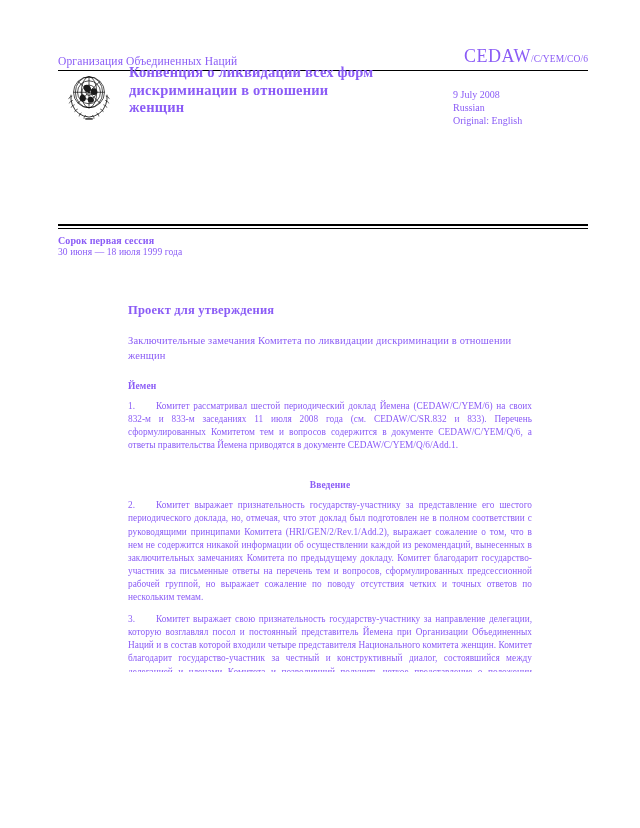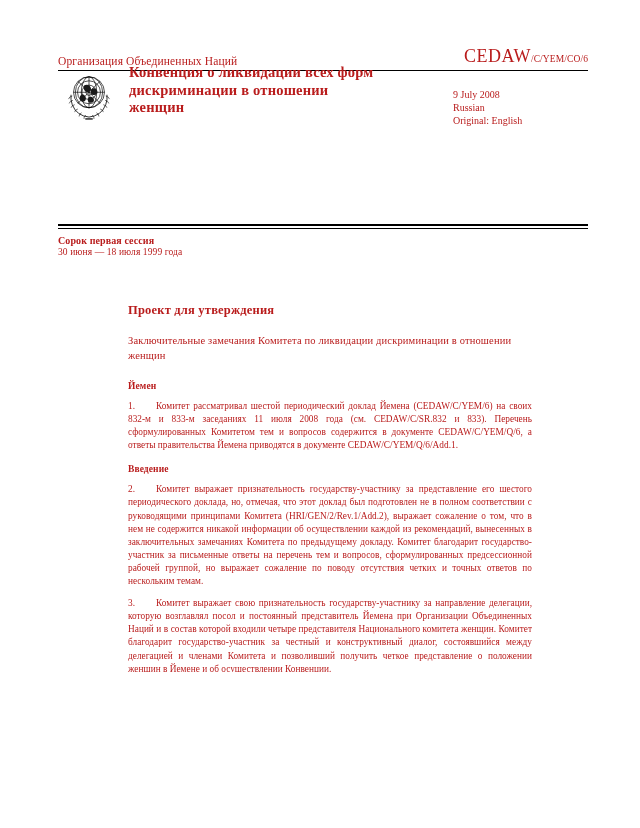--- a/index.html
+++ b/index.html
@@ -6,21 +6,21 @@
     margin: 0;
     padding: 0;
     background: #ffffff;
   }
   .page {
     position: relative;
     width: 640px;
     height: 672px;
     background: #ffffff;
     font-family: "Liberation Serif", "DejaVu Serif", serif;
-    color: #b91c1c;
+    color: #8b5cf6;
     overflow: hidden;
   }
 
   
   .masthead {
     position: absolute;
     left: 58px;
     top: 46px;
     width: 530px;
   }
@@ -149,22 +149,23 @@
   }
   .country {
     font-size: 9.5px;
     font-weight: bold;
     margin-top: 18px;
     letter-spacing: 0.1px;
   }
   .section-head {
     font-size: 9.5px;
     font-weight: bold;
-    margin-top: 12px;
-    letter-spacing: 0.1px;
+    margin-top: 28px;
+    letter-spacing: 0.1px;
+    text-align: center;
   }
   .para {
     font-size: 9.3px;
     line-height: 13.1px;
     text-align: justify;
     margin-top: 9px;
     letter-spacing: 0.02px;
   }
   .para .num {
     display: inline-block;

